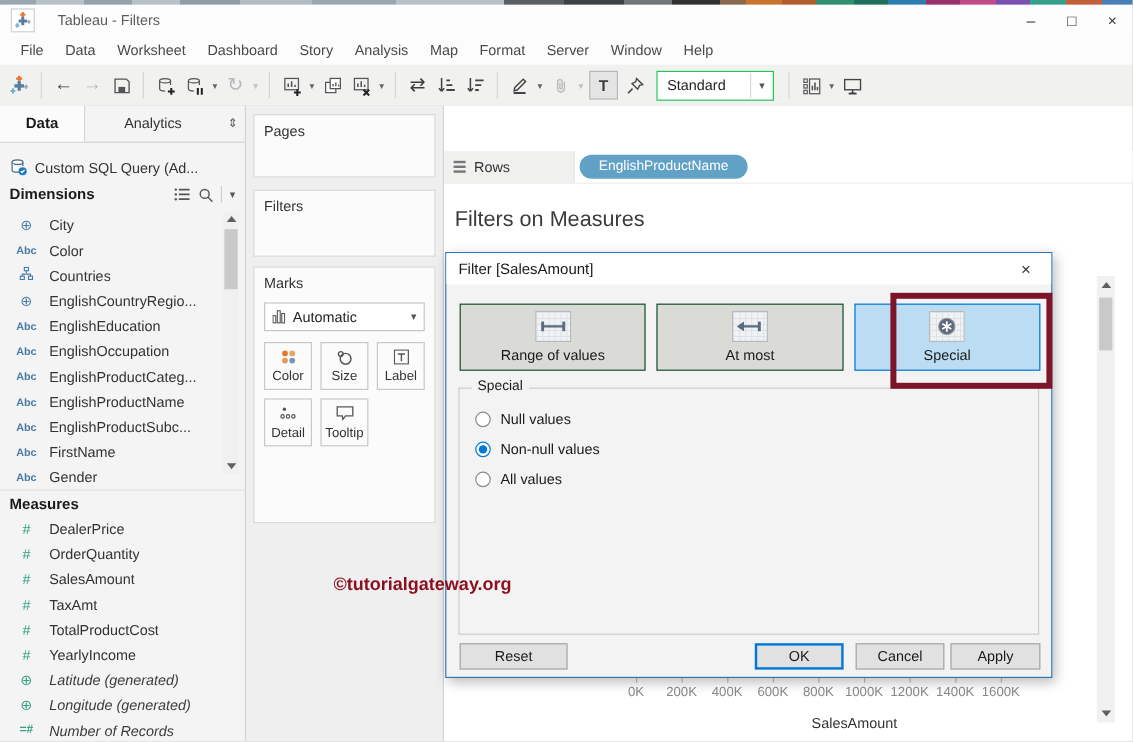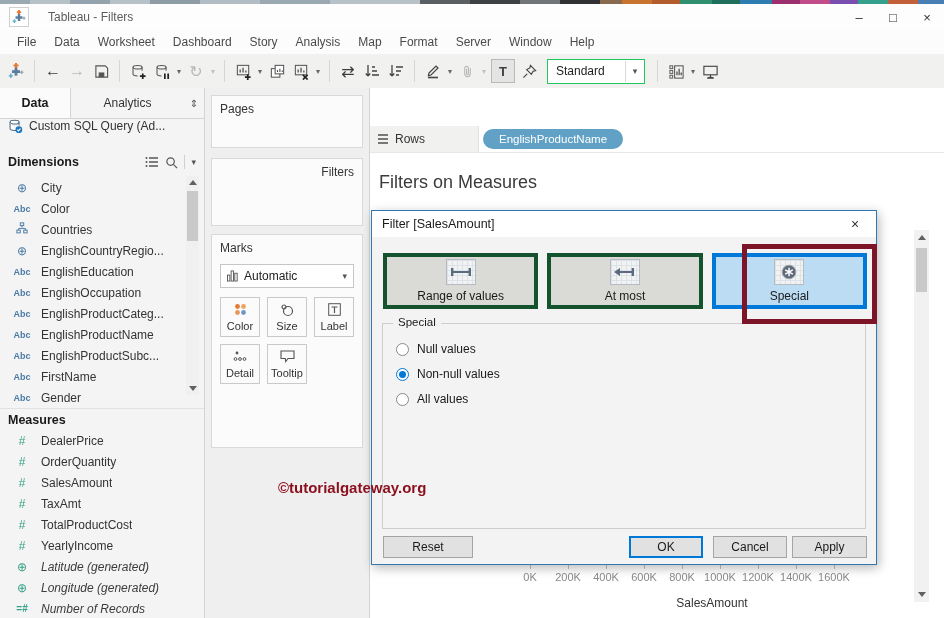--- a/index.html
+++ b/index.html
@@ -36,21 +36,21 @@
   .fit-select .fit-label{flex:1;font-size:12px;color:#222;padding-left:8px;}
   .fit-select .fit-caret{width:18px;text-align:center;font-size:9px;color:#555;border-left:1px solid #d9d9d9;line-height:21px;}
   
   .body{position:absolute;top:88px;left:0;right:0;bottom:0;display:flex;}
   
   .datapane{width:205px;flex:none;background:#f4f4f4;border-right:1px solid #d4d4d4;position:relative;box-sizing:border-box;}
   .dp-tabs{height:30px;display:flex;border-bottom:1px solid #d4d4d4;align-items:stretch;}
   .dp-tab-data{width:70px;background:#fbfbfb;border-right:1px solid #d4d4d4;display:flex;align-items:center;justify-content:center;font-size:12.5px;font-weight:bold;color:#1a1a1a;}
   .dp-tab-analytics{flex:1;display:flex;align-items:center;justify-content:center;font-size:12px;color:#333;}
   .dp-toggle{width:20px;display:flex;align-items:center;justify-content:center;font-size:10px;color:#555;}
-  .dp-source{height:28px;display:flex;align-items:flex-start;padding:0 8px;gap:6px;}
+  .dp-source{height:28px;display:flex;align-items:flex-end;padding:0 8px;gap:6px;}
   .dp-source .src-label{font-size:12px;color:#333;white-space:nowrap;overflow:hidden;}
   .sec-header{height:30px;display:flex;align-items:center;padding:0 8px;}
   .sec-header .sec-title{font-size:12.5px;font-weight:bold;color:#1a1a1a;flex:1;}
   .sec-icons{display:flex;align-items:center;gap:6px;color:#555;}
   .sec-icons .vline{width:1px;height:14px;background:#cfcfcf;}
   .sec-icons .hcaret{font-size:9px;color:#555;}
   .field-list{position:relative;}
   .field-row{height:21px;display:flex;align-items:center;padding-left:10px;gap:7px;}
   .ficon{width:24px;flex:none;text-align:center;font-size:12px;}
   .ficon.blue{color:#4a7ba6;}
@@ -65,21 +65,21 @@
   .sb-arrow{position:absolute;left:0;width:13px;height:13px;display:flex;align-items:center;justify-content:center;}
   .sb-up{top:0;}
   .sb-down{bottom:0;}
   .tri-up{width:0;height:0;border-left:4px solid transparent;border-right:4px solid transparent;border-bottom:5px solid #606060;}
   .tri-down{width:0;height:0;border-left:4px solid transparent;border-right:4px solid transparent;border-top:5px solid #606060;}
   .sb-thumb{position:absolute;left:1px;width:11px;background:#c9c9c9;}
   
   .cards{width:165px;flex:none;background:#efefef;border-right:1px solid #d4d4d4;box-sizing:border-box;padding:7px 6px;position:relative;}
   .card{background:#fbfbfb;border:1px solid #d9d9d9;box-sizing:border-box;padding:6px 8px;font-size:12px;color:#333;}
   .card-pages{height:53px;margin-bottom:10px;}
-  .card-filters{height:68px;margin-bottom:8px;text-align:right;}
+  .card-filters{height:56px;margin-bottom:8px;}
   .card-marks{height:214px;}
   .marks-dd{margin-top:9px;height:22px;background:#fff;border:1px solid #c6c6c6;display:flex;align-items:center;padding:0 6px;gap:6px;}
   .marks-dd .dd-label{flex:1;font-size:12px;color:#222;}
   .marks-dd .dd-caret{font-size:9px;color:#555;}
   .marks-grid{margin-top:9px;display:grid;grid-template-columns:repeat(3,1fr);gap:7px;}
   .mark-btn{height:40px;background:#fbfbfb;border:1px solid #c9c9c9;display:flex;flex-direction:column;align-items:center;justify-content:center;gap:3px;font-size:11px;color:#333;box-sizing:border-box;}
   .mark-btn .mb-icon{height:15px;display:flex;align-items:center;justify-content:center;}
   
   .main{flex:1;position:relative;background:#fff;}
   .shelf{position:absolute;left:0;right:0;height:26px;display:flex;border-bottom:1px solid #e6e6e6;}
@@ -104,21 +104,21 @@
   .axis-tick-mark{position:absolute;top:0;width:1px;height:5px;background:#c0c0c0;}
   .axis-tick-label{position:absolute;top:7px;transform:translateX(-50%);font-size:11px;color:#8a8a8a;white-space:nowrap;}
   .axis-title{position:absolute;top:508px;left:262px;width:160px;text-align:center;font-size:12px;color:#333;}
   
   .dialog{position:absolute;left:371px;top:210px;width:506px;height:355px;background:#f3f3f3;
           border:1px solid #3179b5;box-shadow:2px 3px 10px rgba(0,0,0,.28);z-index:5;box-sizing:border-box;}
   .dlg-titlebar{height:26px;background:#fff;display:flex;align-items:center;padding:0 10px;}
   .dlg-title{font-size:12.5px;color:#1a1a1a;flex:1;}
   .dlg-close{width:22px;text-align:center;font-size:14px;color:#333;}
   .dlg-tabs{position:absolute;left:11px;top:42px;width:484px;display:flex;gap:9px;}
-  .dlg-tab{flex:1;height:56px;background:#dadad7;border:4px solid #14532d;box-sizing:border-box;
+  .dlg-tab{flex:1;height:56px;background:#dadad7;border:1px solid #14532d;box-sizing:border-box;
            display:flex;flex-direction:column;align-items:center;justify-content:center;gap:4px;font-size:12px;color:#1a1a1a;}
   .dlg-tab.selected{background:var(--special_bg);border-color:var(--accent);}
   .tab-icon-plate{width:28px;height:24px;border:1px solid #b6bbc1;background:#f0f2f4;
      background-image:linear-gradient(#dde2e7 1px,transparent 1px),linear-gradient(90deg,#dde2e7 1px,transparent 1px);
      background-size:5px 5px;display:flex;align-items:center;justify-content:center;}
   .annotation-box{position:absolute;left:370px;top:33px;width:135px;height:80px;border:5px solid var(--annotation);box-sizing:border-box;z-index:7;pointer-events:none;}
   .dlg-group{position:absolute;left:10px;top:112px;width:484px;height:206px;border:1px solid #cdcdcd;box-sizing:border-box;}
   .dlg-group-legend{position:absolute;top:-8px;left:10px;background:#f3f3f3;padding:0 5px;font-size:11.5px;color:#1a1a1a;}
   .radio-row{position:absolute;left:13px;display:flex;align-items:center;gap:8px;}
   .radio{width:13px;height:13px;border-radius:50%;border:1px solid #8a8a8a;background:#fff;box-sizing:border-box;position:relative;flex:none;}

